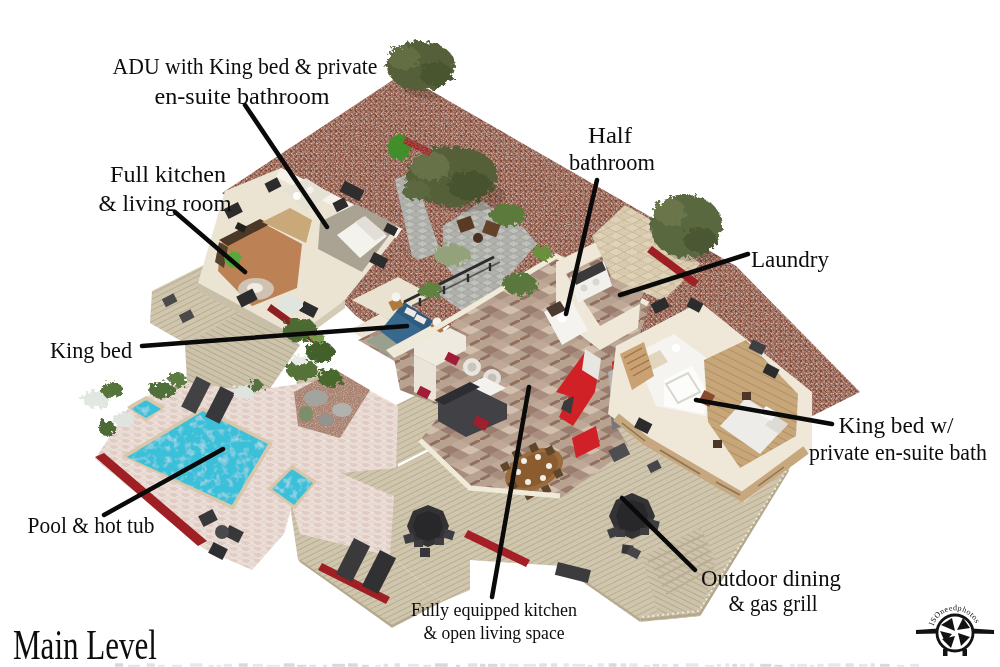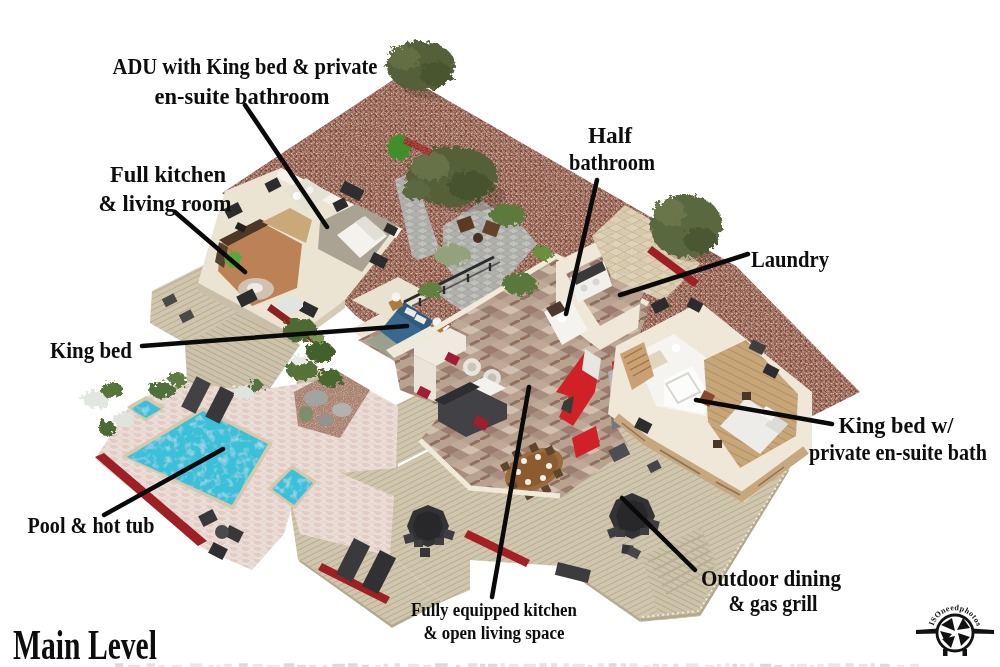--- a/index.html
+++ b/index.html
@@ -1,16 +1,16 @@
 <!DOCTYPE html>
 <html><head>
 <meta charset="utf-8">
 <style>
 html,body{margin:0;padding:0;background:#fff;}
-#wrap{position:relative;width:1000px;height:667px;overflow:hidden;background:#fff;font-family:"Liberation Serif",serif;font-weight:bold;}
+#wrap{position:relative;width:1000px;height:667px;overflow:hidden;background:#fff;font-family:"Liberation Serif",serif;}
 svg{position:absolute;left:0;top:0;}
 </style>
 </head>
 <body>
 <div id="wrap">
 <svg width="1000" height="667" viewBox="0 0 1000 667">
 <defs>
   <filter id="speck" x="-5%" y="-5%" width="110%" height="110%">
     <feTurbulence type="fractalNoise" baseFrequency="1.1" numOctaves="1" seed="7" result="n"></feTurbulence>
     <feColorMatrix in="n" type="matrix" values="0 0 0 0 0.96, 0 0 0 0 0.88, 0 0 0 0 0.83, 0 0 0 1.05 -0.5" result="nc"></feColorMatrix>

